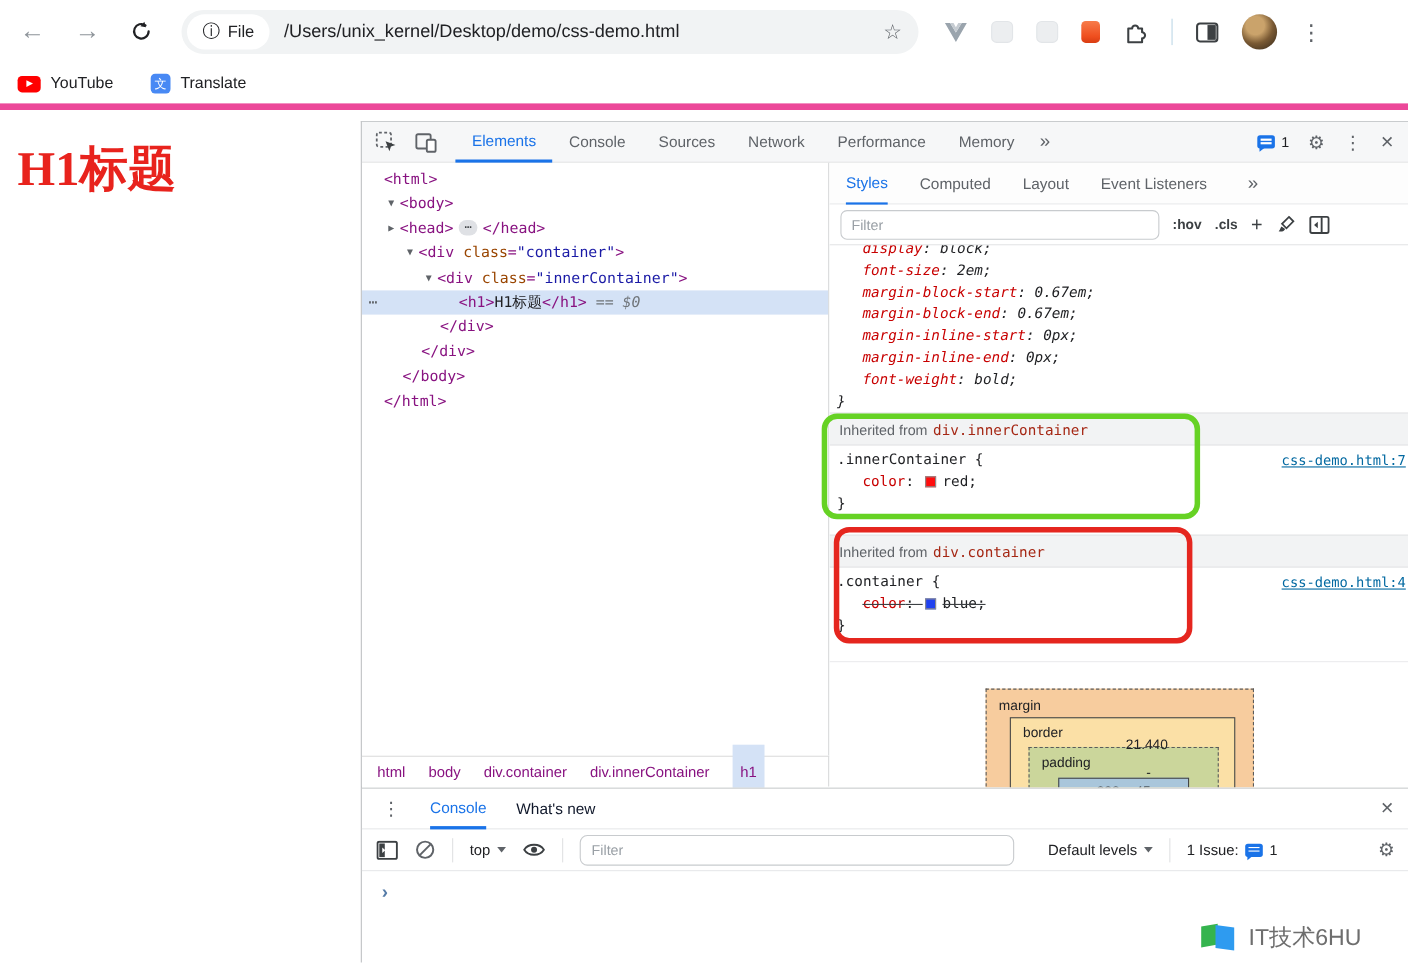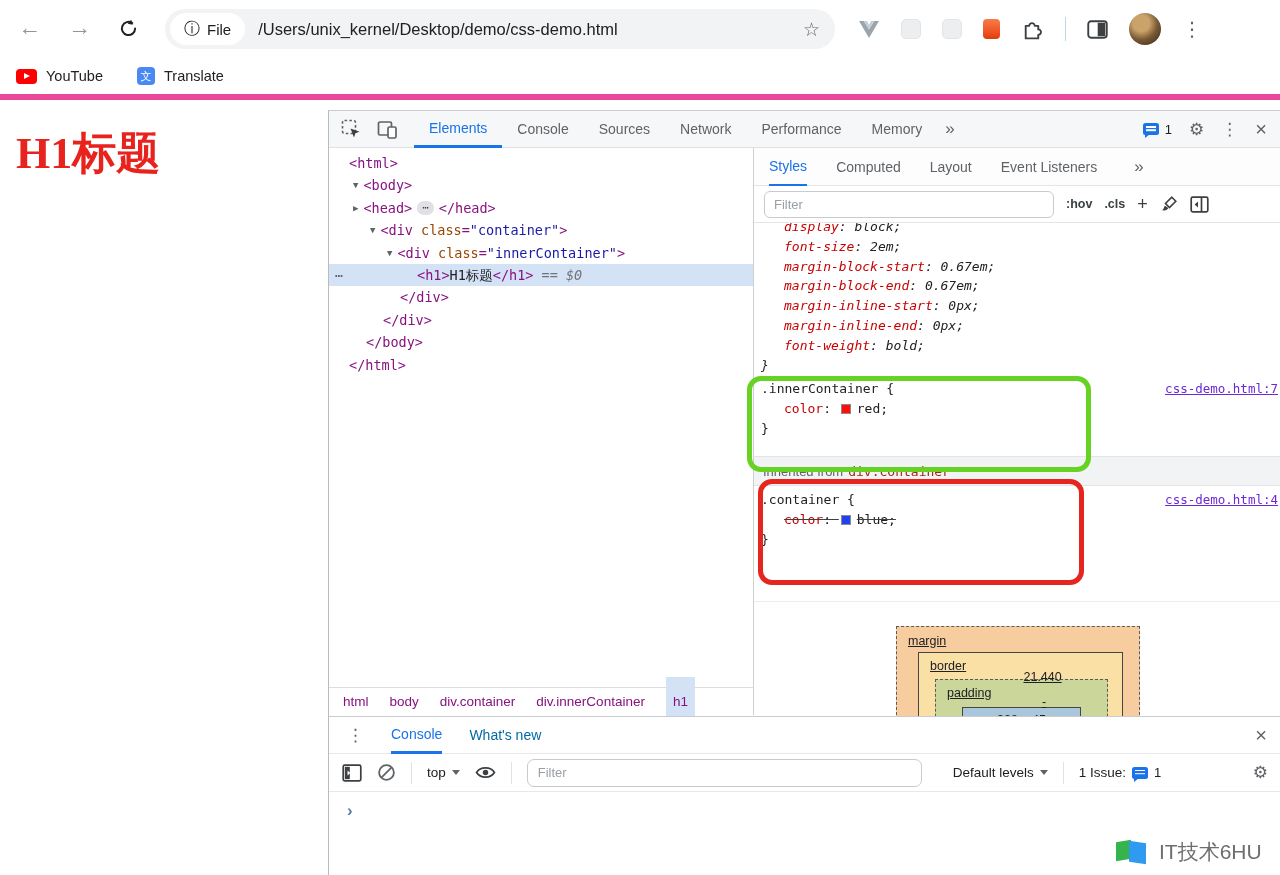--- a/index.html
+++ b/index.html
@@ -108,62 +108,62 @@
   .sg-brace { color:#202124; }
   .sg-swatch-red, .sg-swatch-blue { display:inline-block; width:10px; height:10px;
     border:1px solid #8a8a8a; margin:0 6px -1px 2px; }
   .sg-swatch-red { background:#ff0c0c; } .sg-swatch-blue { background:#2041f0; }
   .inherit-head { height:30px; line-height:30px; background:#f2f3f4; border-top:1px solid #e3e4e6;
     border-bottom:1px solid #e3e4e6; padding-left:9px; white-space:nowrap; }
   .inherit-head .muted { font-family:"Liberation Sans", sans-serif; font-size:13px; color:#5f6368; }
   .inherit-head .crumb-sel { color:#a52714; margin-left:5px; cursor:pointer; }
   .rule { padding:4px 0 5px 0; }
   .rule-head { display:flex; justify-content:space-between; height:20px; line-height:20px; padding:0 3px 0 7px; }
-  .src-link { font-size:12.5px; color:#6d28d9; text-decoration:underline; cursor:pointer;
+  .src-link { font-size:12.5px; color:#0369a1; text-decoration:underline; cursor:pointer;
     font-family:"DejaVu Sans Mono", monospace; }
   .decl { cursor:pointer; }
   .strike { text-decoration:line-through; text-decoration-color:#3c4043; }
   .mt12 { margin-top:12px; }
   #bm-sep { position:absolute; left:0; top:453px; width:100%; border-top:1px solid #ececee; }
 
   
   #boxmodel { position:absolute; left:142px; top:478px; width:244px; height:170px;
     background:#f7cc9e; border:1px dashed #5b5b5b; padding:3px 0 0 0; font-size:12.5px; color:#202124; }
-  .bm-row { display:flex; height:22px; line-height:22px;text-decoration:underline; }
+  .bm-row { display:flex; height:22px; line-height:22px; }
   .bm-label { padding-left:11px; }
   .bm-val { flex:1; text-align:center;margin-top:36px; }
   #bm-border { margin:0 16px 0 21px; background:#fbe0a6; border:1px solid #454545; padding-top:2px; height:136px; }
   #bm-padding { margin:2px 14px 0 16px; background:#cbd69b; border:1px dashed #5b5b5b; padding-top:2px; height:102px; }
   #bm-content { margin:3px 26px 0 26px; background:#a9c6db; border:1px solid #454545; height:24px;
     line-height:24px; text-align:center; }
 
   
   .annot { position:absolute; border-radius:14px; pointer-events:none; z-index:50; }
   #annot-green { left:418px; top:265px; width:344px; height:96px; border:5px solid #66d224; }
   #annot-red { left:429px; top:368px; width:326px; height:106px; border:5px solid #e5261f; }
 
   
   #drawer { position:absolute; left:0; top:605px; width:952px; height:160px; background:#fff; border-top:1px solid #c9ccce; }
   #drawer-tabs { height:37px; display:flex; align-items:center; padding-left:18px; gap:27px;
     border-bottom:1px solid #e7e8ea; }
-  .drw-tab { font-size:14px; color:#0369a1; height:37px; line-height:37px; cursor:pointer; }
+  .drw-tab { font-size:14px; color:#0f172a; height:37px; line-height:37px; cursor:pointer; }
   .drw-tab.active { color:#1a73e8; border-bottom:3px solid #1a73e8; line-height:34px; }
   #drawer-toolbar { height:38px; display:flex; align-items:center; gap:15px; padding:0 13px;
     border-bottom:1px solid #e7e8ea; }
   .ctx-label { font-size:13.5px; color:#202124; display:flex; align-items:center; gap:6px; cursor:pointer; }
   .caret-down { width:0; height:0; border-left:4.5px solid transparent; border-right:4.5px solid transparent;
     border-top:5.5px solid #5f6368; }
   .con-filter { width:395px; height:28px; border:1px solid #c8cbce; border-radius:7px; padding:0 10px;
     font-size:13px; outline:none; }
   .con-filter::placeholder { color:#9aa0a6; }
   .v-div { width:1px; height:22px; background:#e0e1e3; }
   #prompt { position:absolute; left:18px; top:84px; font-size:17px; font-weight:700; color:#567ca8; }
 
   
-  #watermark { position:absolute; left:1116px; top:838px; display:flex; align-items:center; gap:7px; }
+  #watermark { position:absolute; left:1092px; top:838px; display:flex; align-items:center; gap:7px; }
   .wm-logo { position:relative; width:36px; height:28px; }
   .wm-g { position:absolute; left:0; top:3px; width:15px; height:19px; background:#35b44e; transform:skewY(-10deg); }
   .wm-b { position:absolute; left:13px; top:4px; width:17px; height:21px; background:#2e9bf0; transform:skewY(8deg); }
   #watermark .wm-text { font-size:21px; color:#6e6e6e; }
 </style>
 </head>
 <body>
 
 <div id="toolbar">
   <span class="navbtn" style="left:18px">←</span>
@@ -314,20 +314,23 @@
         <div class="css-line pl30"><span class="sg-prop">display</span><span class="sg-pv">: block;</span></div>
         <div class="css-line pl30"><span class="sg-prop">font-size</span><span class="sg-pv">: 2em;</span></div>
         <div class="css-line pl30"><span class="sg-prop">margin-block-start</span><span class="sg-pv">: 0.67em;</span></div>
         <div class="css-line pl30"><span class="sg-prop">margin-block-end</span><span class="sg-pv">: 0.67em;</span></div>
         <div class="css-line pl30"><span class="sg-prop">margin-inline-start</span><span class="sg-pv">: 0px;</span></div>
         <div class="css-line pl30"><span class="sg-prop">margin-inline-end</span><span class="sg-pv">: 0px;</span></div>
         <div class="css-line pl30"><span class="sg-prop">font-weight</span><span class="sg-pv">: bold;</span></div>
         <div class="css-line pl7"><span class="sg-brace">}</span></div>
       </div>
 
+      <div class="inherit-head">
+        <span class="muted">Inherited from</span><span class="crumb-sel">div.innerContainer</span>
+      </div>
       <div class="rule">
         <div class="rule-head">
           <span>.innerContainer {</span>
           <span class="src-link">css-demo.html:7</span>
         </div>
         <div class="css-line pl30 decl"><span class="sg-prop">color</span><span class="sg-pv">: </span><span class="sg-swatch-red"></span><span class="sg-pv">red;</span></div>
         <div class="css-line pl7">}</div>
       </div>
 
       <div class="inherit-head mt12">

